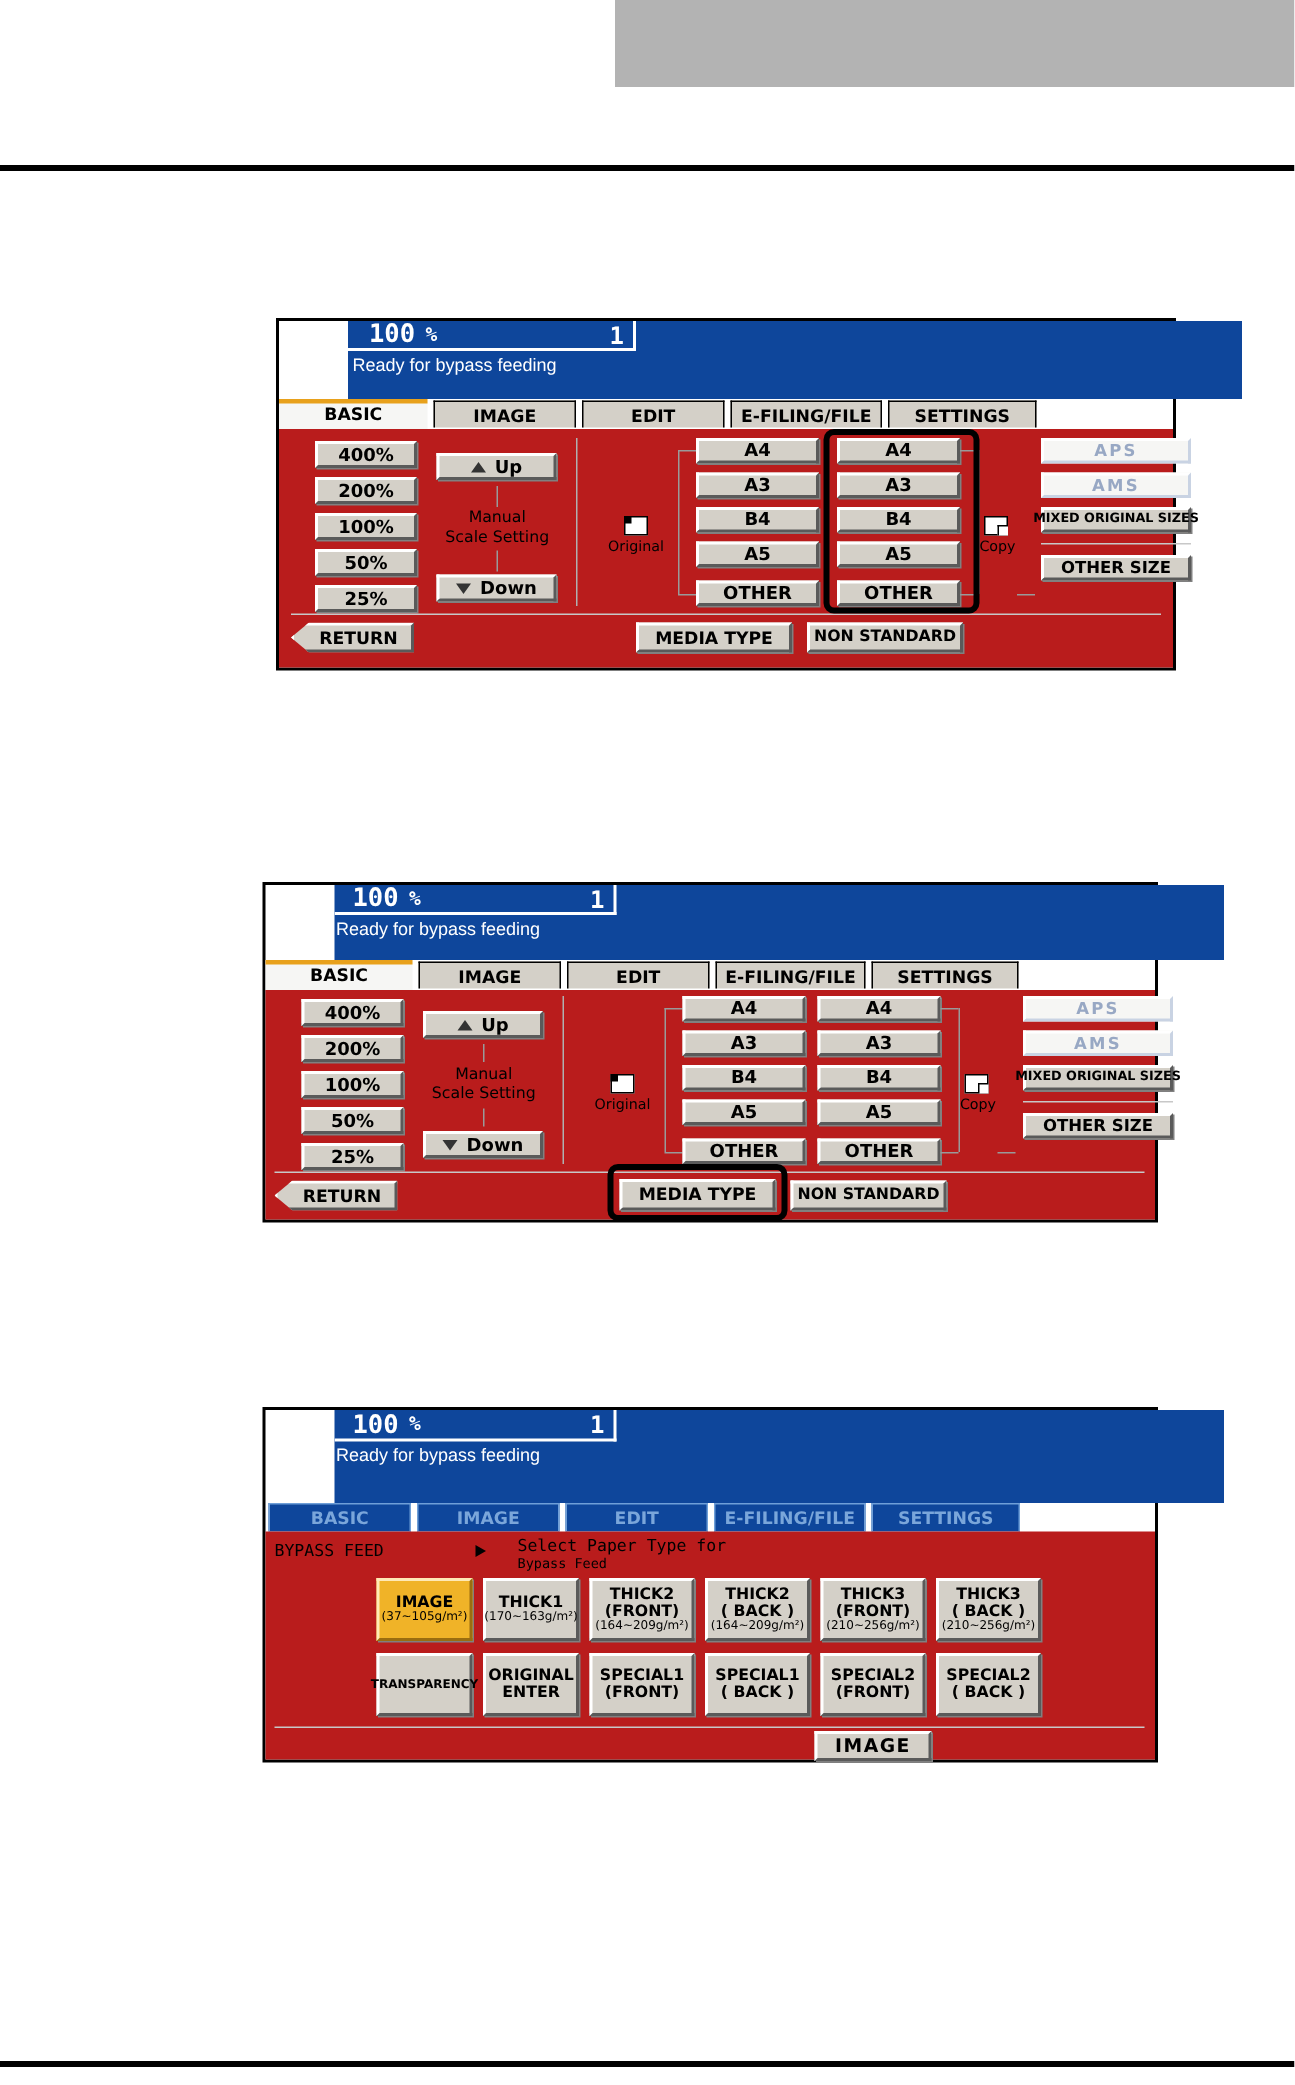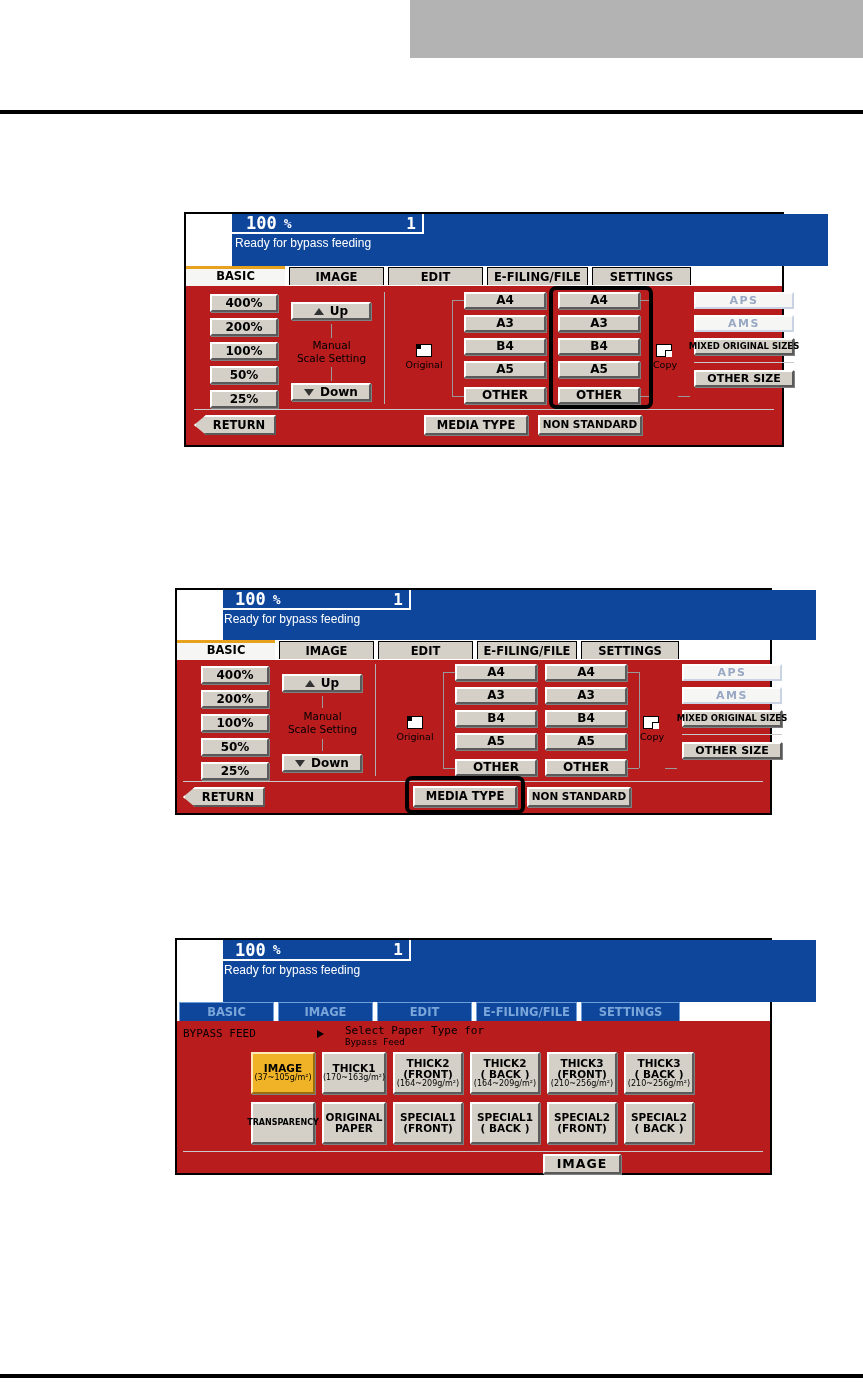--- a/index.html
+++ b/index.html
@@ -574,21 +574,21 @@
       <span>THICK3</span>
       <span class="sub" style="font-weight:bold;font-size:10.5px;">( BACK )</span>
       <span class="sub" style="font-size:8px;">(210~256g/m²)</span>
     </div>
 
     <div class="key" style="left:74px;top:81px;width:64px;height:42px;font-size:8px;">
       <span>TRANSPARENCY</span>
     </div>
     <div class="key" style="left:145px;top:81px;width:64px;height:42px;font-size:10.5px;">
       <span>ORIGINAL</span>
-      <span class="sub" style="font-weight:bold;font-size:10.5px;">PAPER</span>
+      <span class="sub" style="font-weight:bold;font-size:10.5px;">ENTER</span>
     </div>
     <div class="key" style="left:216px;top:81px;width:70px;height:42px;font-size:10.5px;">
       <span>SPECIAL1</span>
       <span class="sub" style="font-weight:bold;font-size:10.5px;">(FRONT)</span>
     </div>
     <div class="key" style="left:293px;top:81px;width:70px;height:42px;font-size:10.5px;">
       <span>SPECIAL1</span>
       <span class="sub" style="font-weight:bold;font-size:10.5px;">( BACK )</span>
     </div>
     <div class="key" style="left:370px;top:81px;width:70px;height:42px;font-size:10.5px;">

